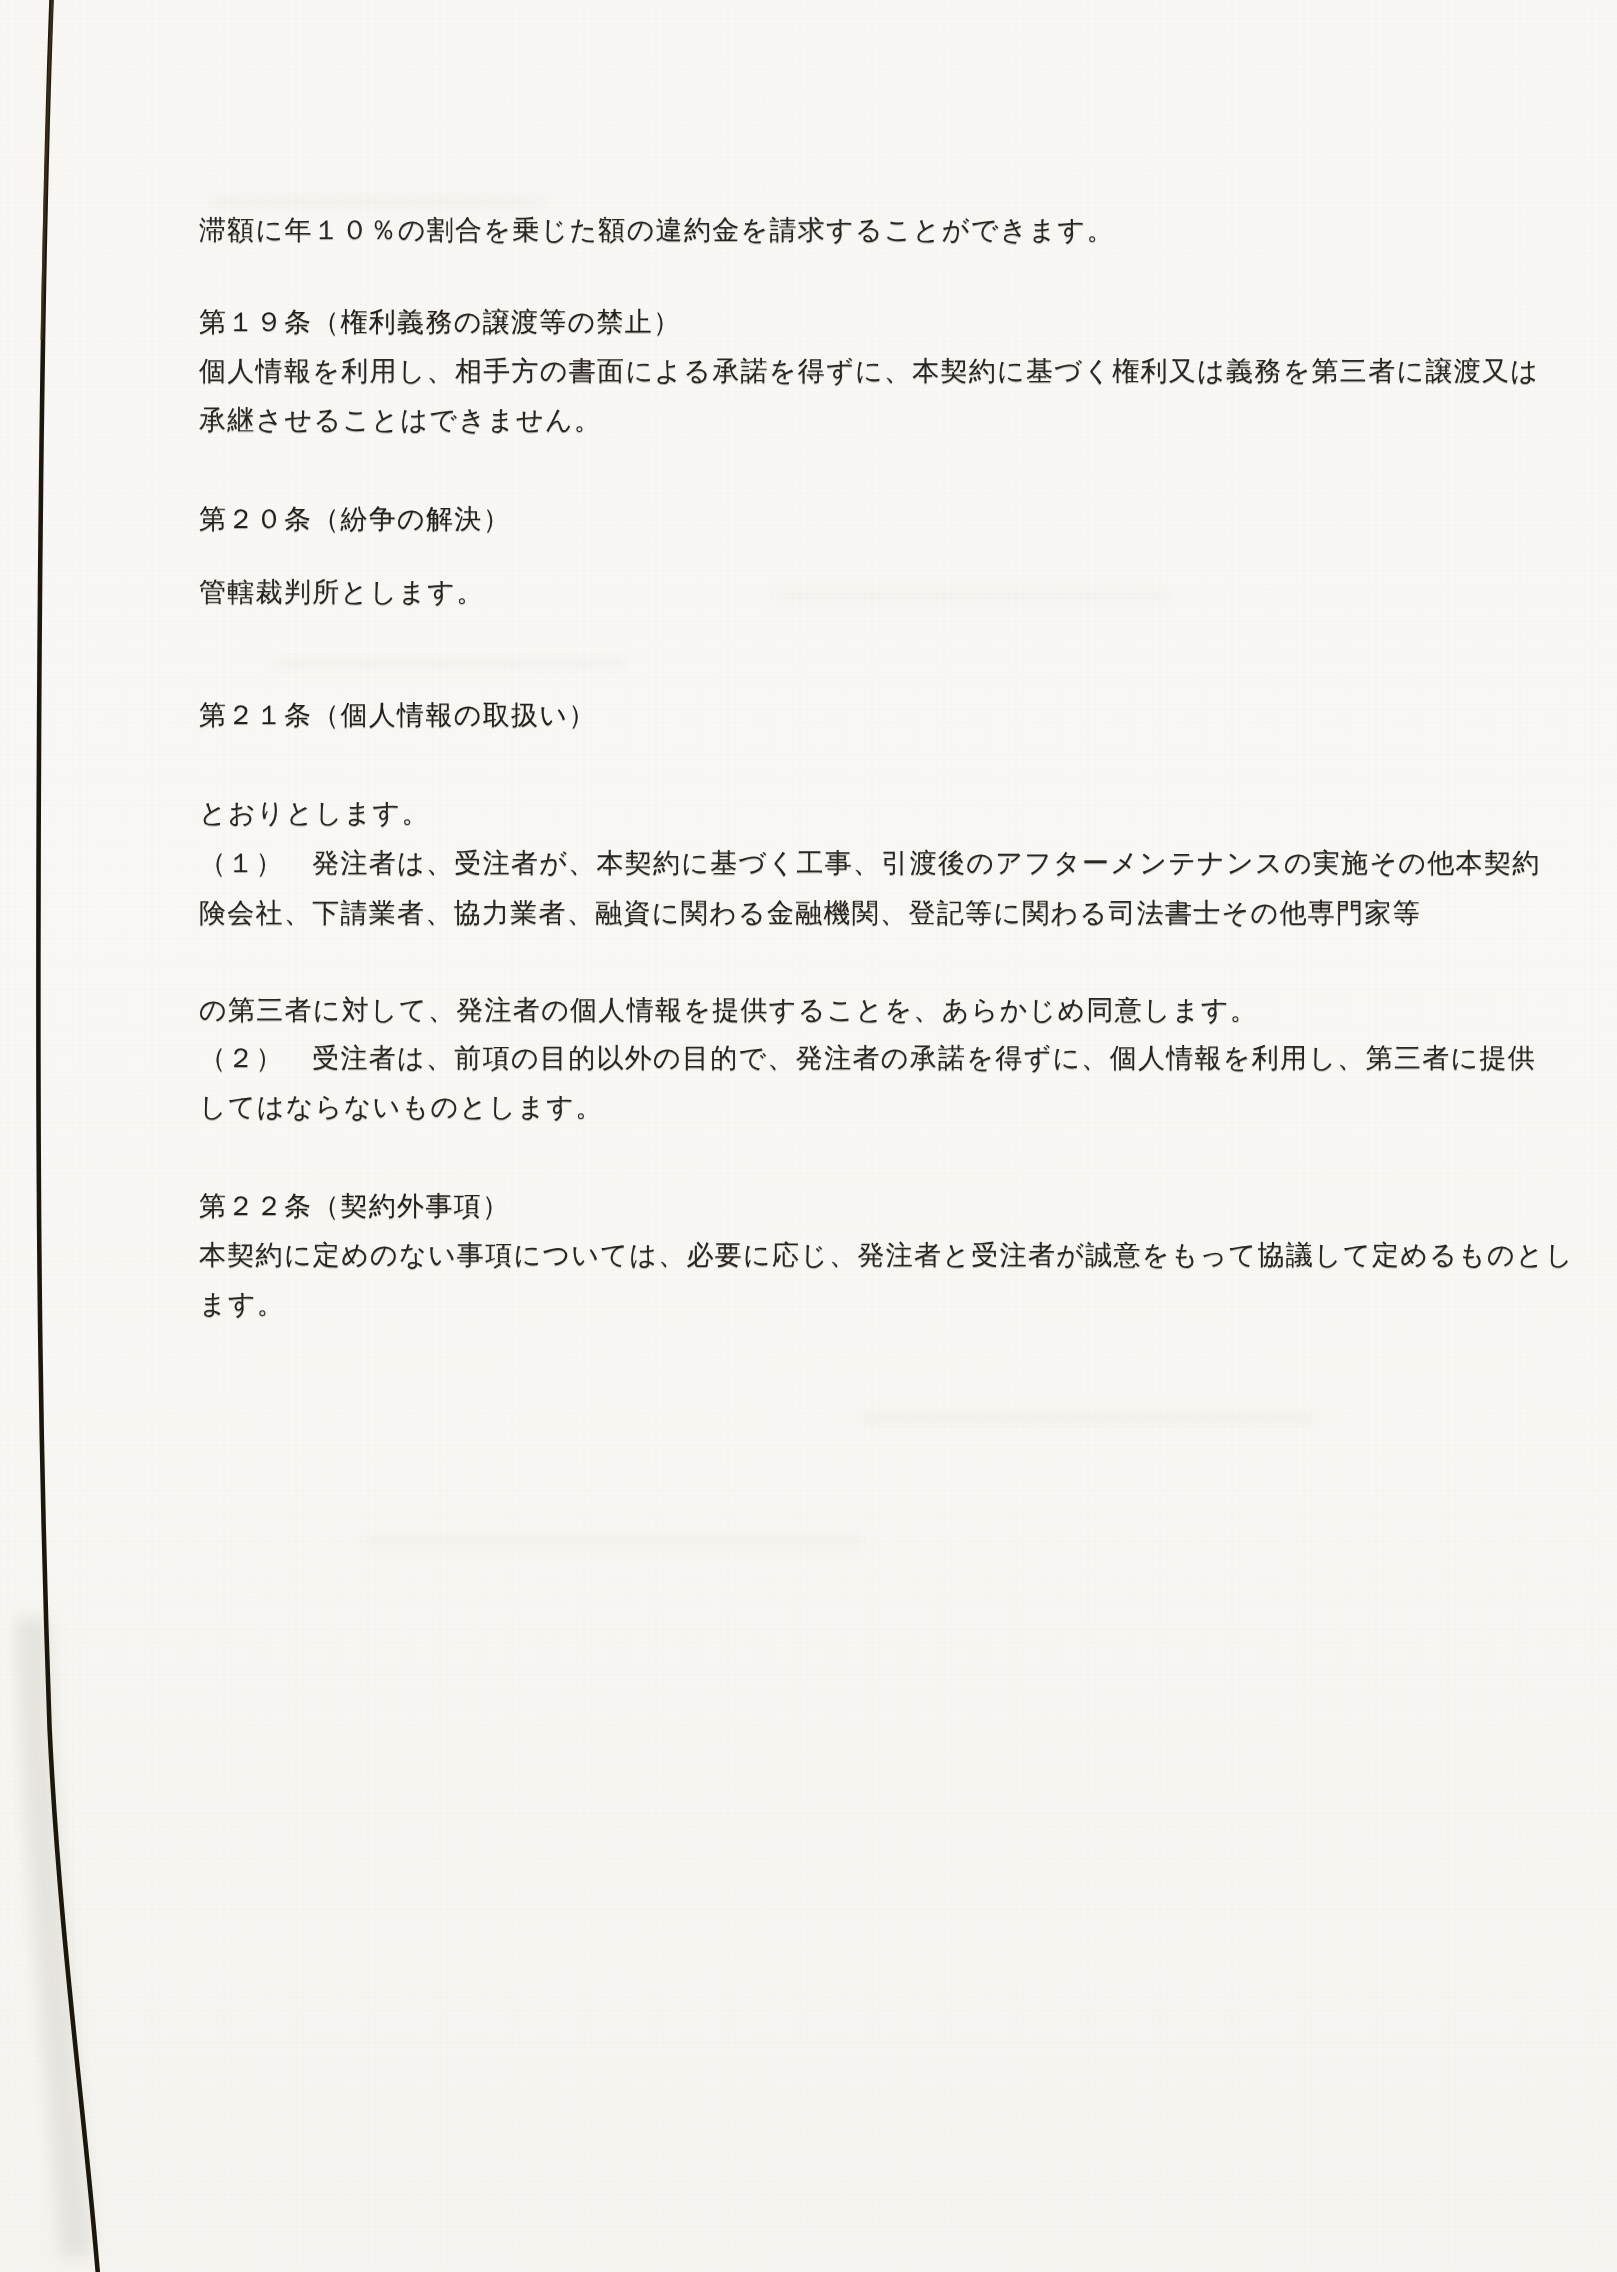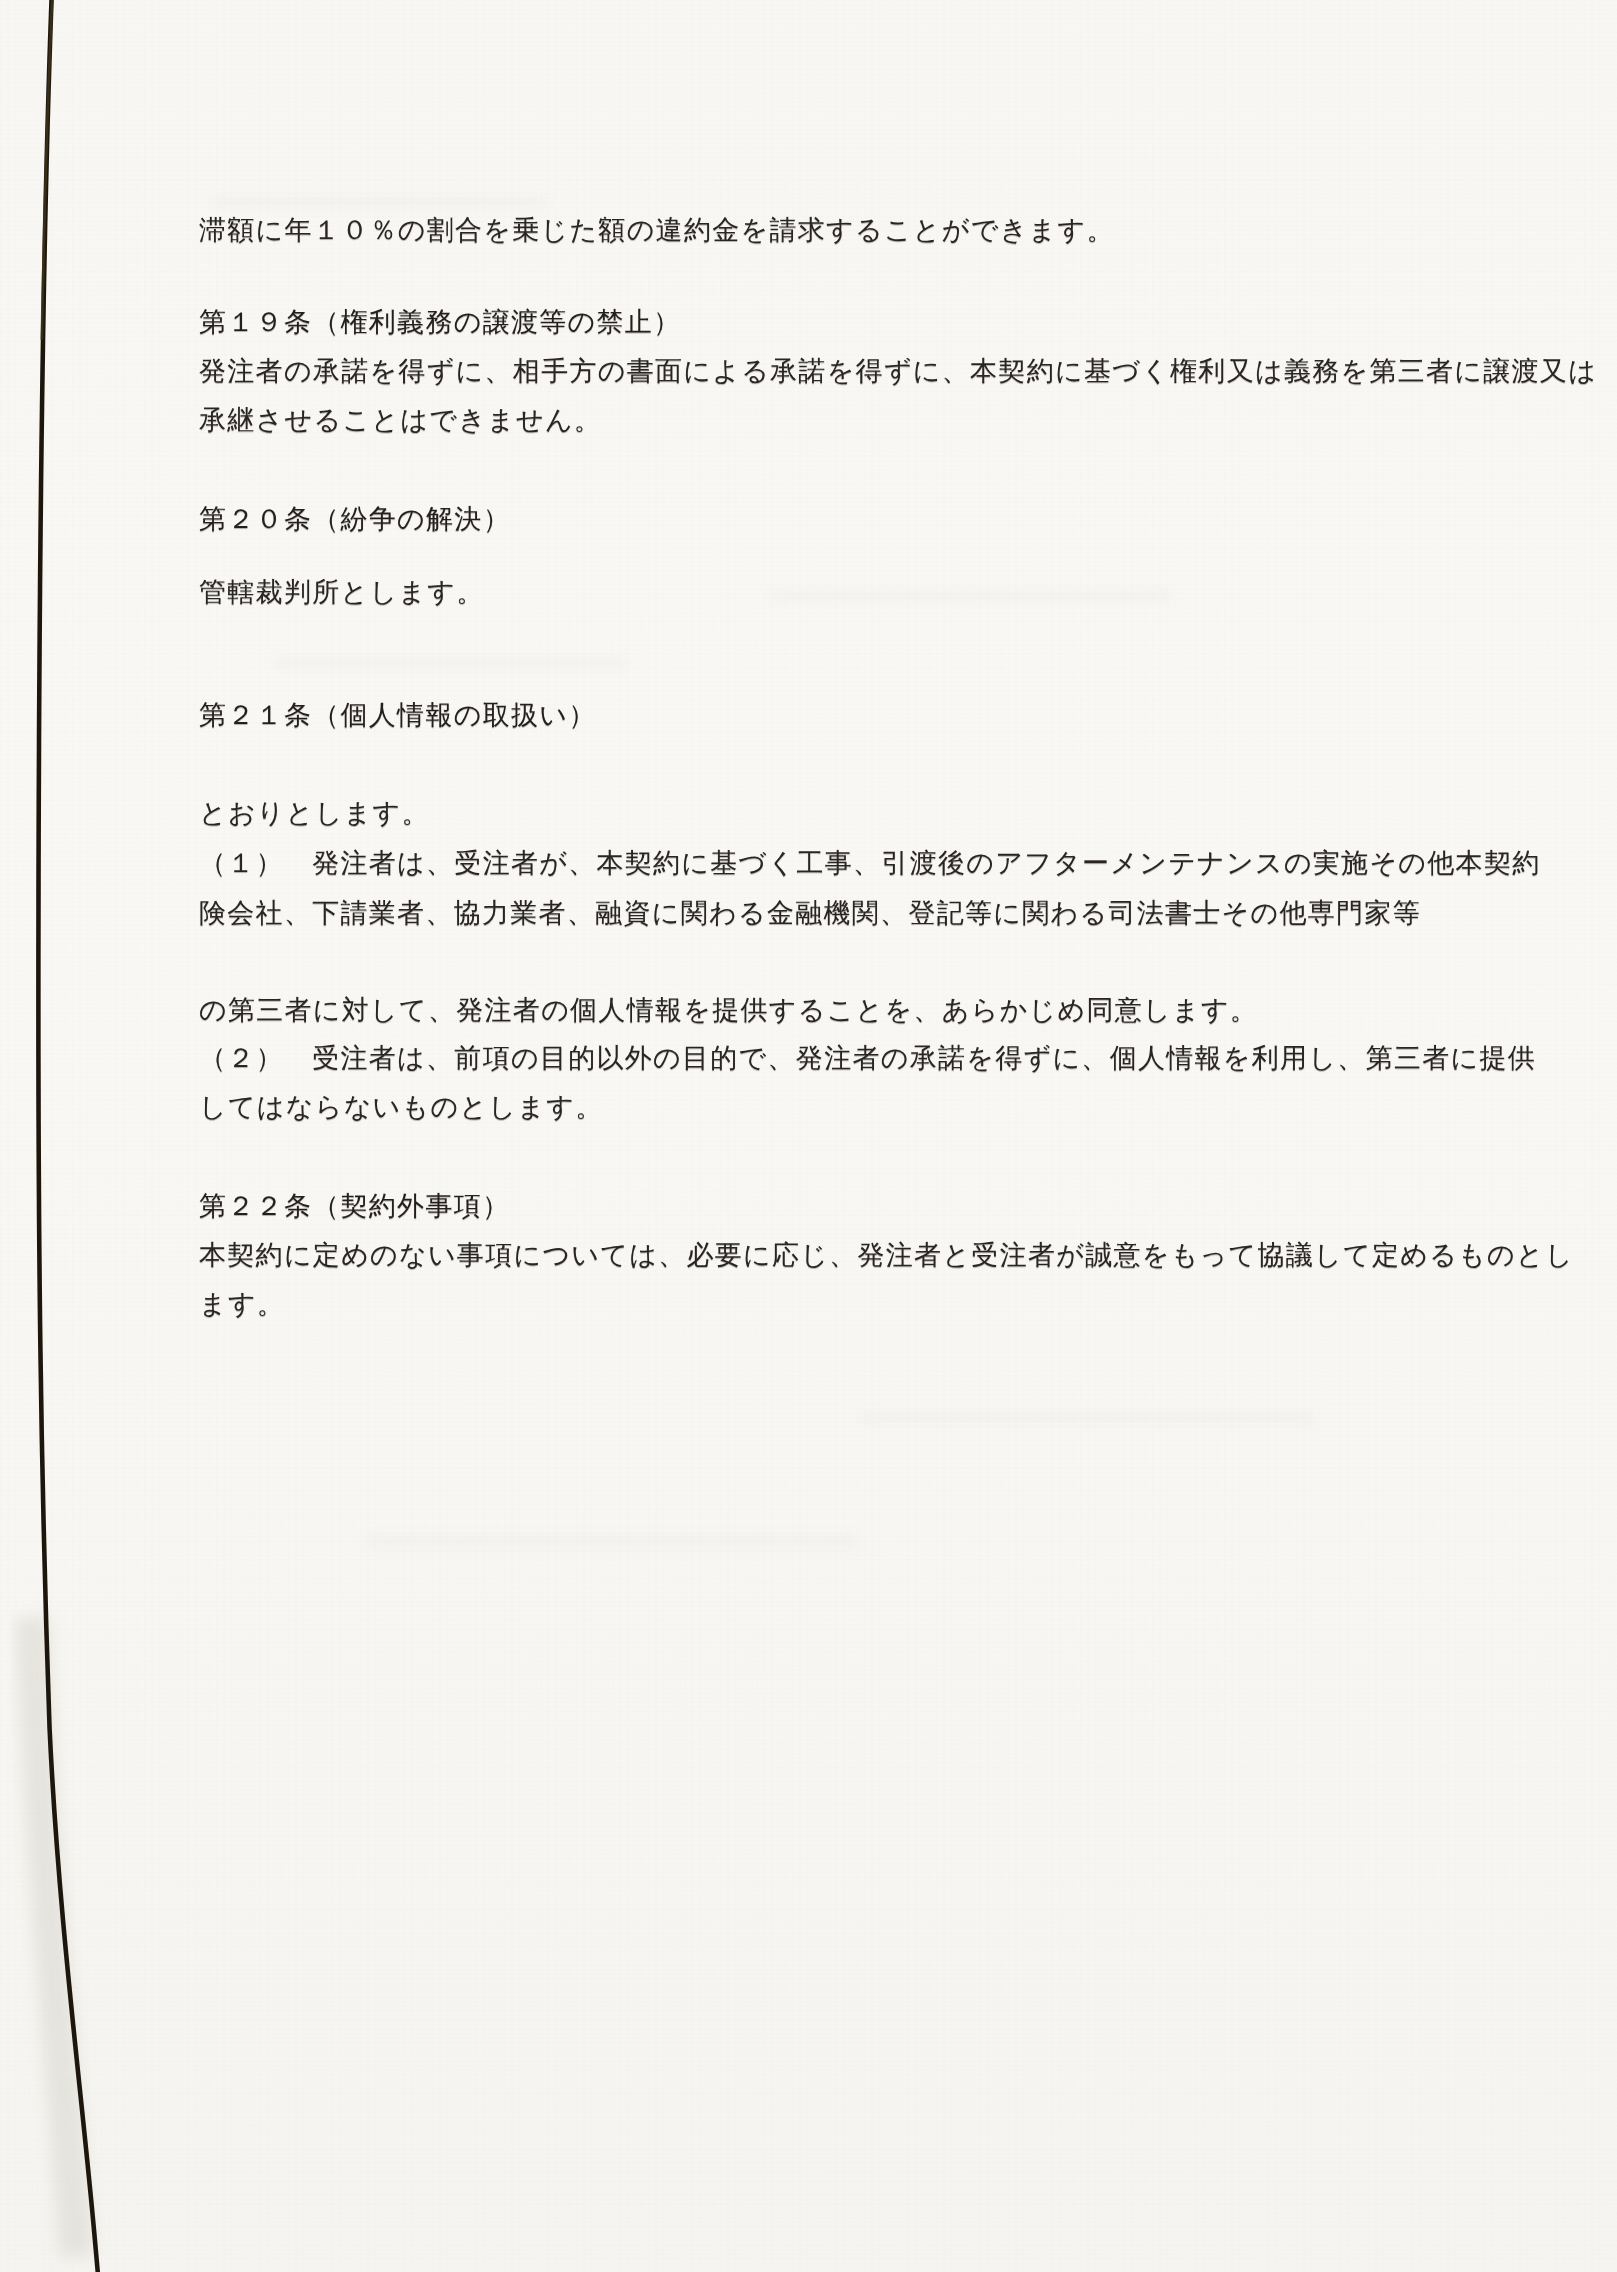--- a/index.html
+++ b/index.html
@@ -100,21 +100,21 @@
   <path d="M 50,2480 C 62,2850 96,3150 118,3460" fill="none" stroke="#d8d5ce" stroke-width="52" opacity="0.55" filter="url(#soft)"></path>
 
   <path d="M 79,0 C 68,300 60,800 59,1400 C 58,1900 62,2250 76,2650 C 90,2950 128,3230 146,3440 L 150,3485" fill="none" stroke="#1c150b" stroke-width="7" stroke-linecap="round" filter="url(#tiny)"></path>
 
   <path d="M 80,0 C 73,150 68,320 64,520" fill="none" stroke="#45381d" stroke-width="4" opacity="0.7" filter="url(#tiny)"></path>
 </svg>
 
 <div class="text-layer">
   <div class="line body" style="top:213px">滞額に年１０％の割合を乗じた額の違約金を請求することができます。</div>
   <div class="line heading" style="top:305px">第１９条（権利義務の譲渡等の禁止）</div>
-  <div class="line body" style="top:354px">発注者の承諾を得ずに、相手方の書面による承諾を得ずに、本契約に基づく権利又は義務を第三者に譲渡又は</div>
+  <div class="line body" style="top:354px">個人情報を利用し、相手方の書面による承諾を得ずに、本契約に基づく権利又は義務を第三者に譲渡又は</div>
   <div class="line body" style="top:403px">承継させることはできません。</div>
   <div class="line heading" style="top:502px">第２０条（紛争の解決）</div>
   <div class="line body" style="top:575px">管轄裁判所とします。</div>
   <div class="line heading" style="top:698px">第２１条（個人情報の取扱い）</div>
   <div class="line body" style="top:796px">とおりとします。</div>
   <div class="line body" style="top:846px">（１）　発注者は、受注者が、本契約に基づく工事、引渡後のアフターメンテナンスの実施その他本契約</div>
   <div class="line body" style="top:896px">険会社、下請業者、協力業者、融資に関わる金融機関、登記等に関わる司法書士その他専門家等</div>
   <div class="line body" style="top:993px">の第三者に対して、発注者の個人情報を提供することを、あらかじめ同意します。</div>
   <div class="line body" style="top:1041px">（２）　受注者は、前項の目的以外の目的で、発注者の承諾を得ずに、個人情報を利用し、第三者に提供</div>
   <div class="line body" style="top:1090px">してはならないものとします。</div>

